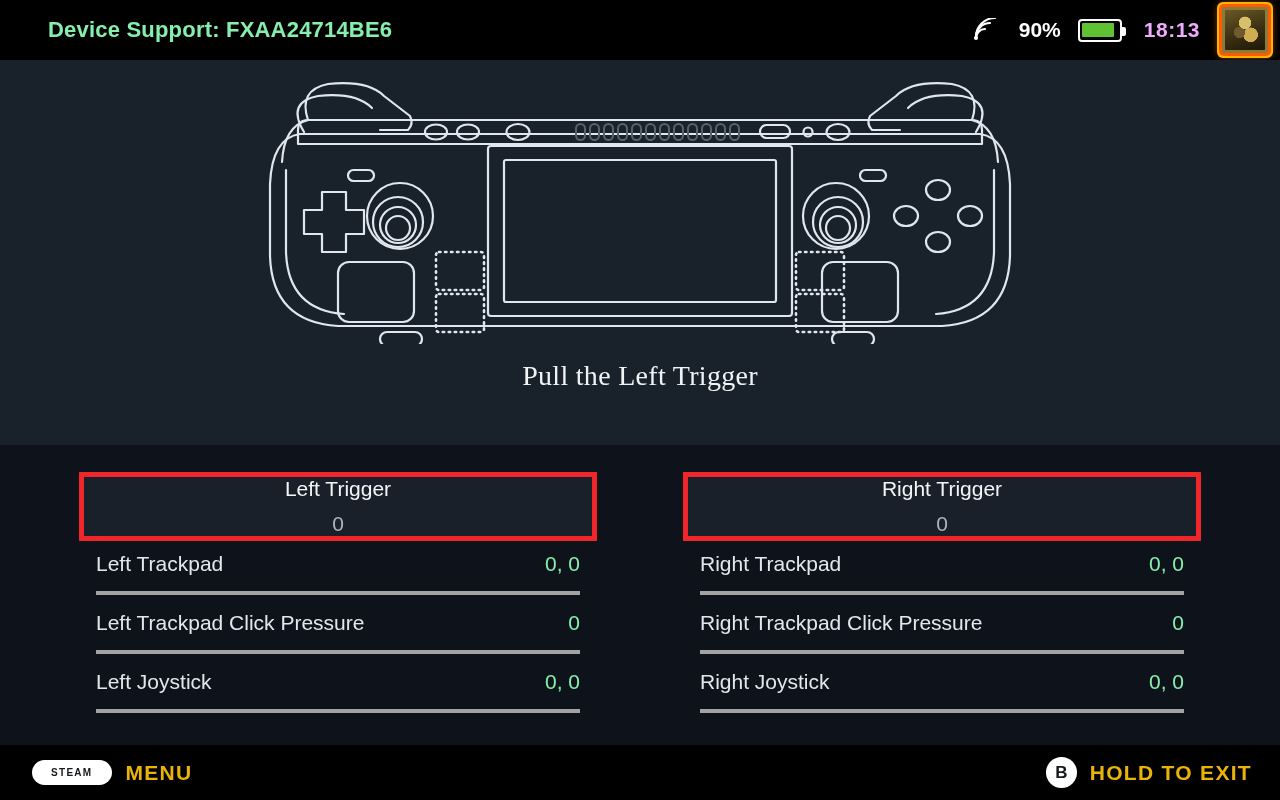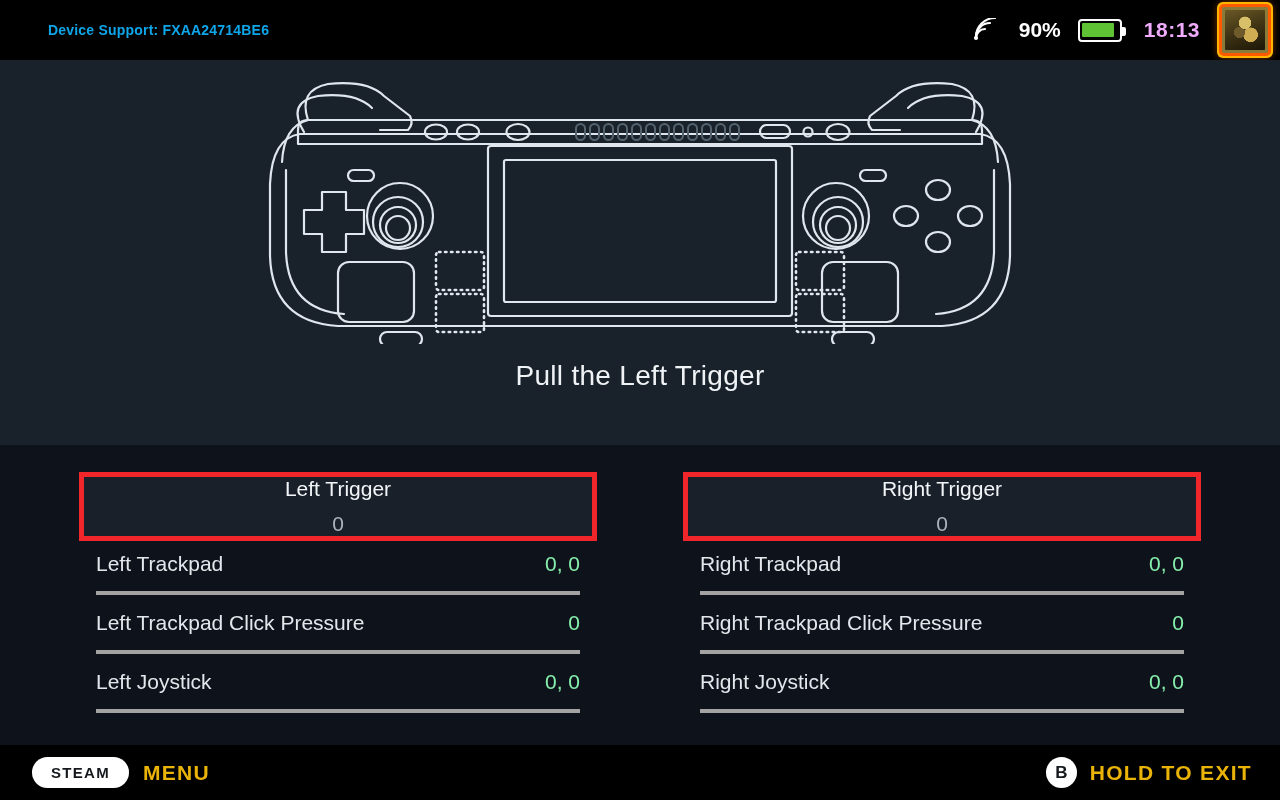--- a/index.html
+++ b/index.html
@@ -11,21 +11,21 @@
   }
   #app { position:relative; width:1280px; height:800px; background:#0e131b; }
 
   
   .topbar {
     position:absolute; left:0; top:0; width:1280px; height:60px;
     background:#000; display:flex; align-items:center;
     padding:0 12px 0 48px;
   }
   .topbar-title {
-    color:#0ea5e9; font-size:14px; font-weight:bold; letter-spacing:.2px;
+    color:#86efac; font-size:22px; font-weight:bold; letter-spacing:.2px;
     white-space:nowrap;
   }
   .topbar-right {
     margin-left:auto; display:flex; align-items:center; gap:22px;
   }
   .wifi-icon { width:26px; height:24px; display:block; }
   .batt-group { display:flex; align-items:center; gap:17px; }
   .batt-pct { color:#fff; font-size:21px; font-weight:bold; }
   .batt-shell {
     position:relative; width:44px; height:23px;
@@ -53,21 +53,21 @@
   }
 
   
   .hero {
     position:absolute; left:0; top:60px; width:1280px; height:385px;
     background:#19222b;
   }
   .deck-svg { position:absolute; left:50%; top:14px; transform:translateX(-50%); }
   .prompt {
     position:absolute; left:0; top:300px; width:1280px; text-align:center;
-    color:#f0f3f6; font-size:28px; font-weight:400; letter-spacing:.3px;
+    color:#f0f3f6; font-size:28px; font-weight:400; letter-spacing:.3px;font-family:Liberation Serif, serif;
   }
 
   
   .panel {
     position:absolute; left:0; top:445px; width:1280px; height:300px;
     background:#0e131b;
   }
   .cols { display:flex; padding:32px 96px 0 96px; gap:120px; }
   .col { flex:1 1 0; min-width:0; }
   .row {
@@ -91,21 +91,21 @@
 
   
   .footer {
     position:absolute; left:0; bottom:0; width:1280px; height:55px;
     background:#000; display:flex; align-items:center;
     padding:0 28px 0 32px;
   }
   .footer-left { display:flex; align-items:center; gap:14px; }
   .steam-pill {
     background:#fff; color:#15181c;
-    font-size:15px; font-weight:bold; letter-spacing:1.3px;
+    font-size:10px; font-weight:bold; letter-spacing:1.3px;
     padding:7px 19px; border-radius:20px;
   }
   .footer-text {
     color:#eab308; font-size:21px; font-weight:bold; letter-spacing:1.3px;
   }
   .footer-right { margin-left:auto; display:flex; align-items:center; gap:13px; }
   .btn-glyph {
     width:31px; height:31px; border-radius:50%;
     background:#fff; color:#15181c;
     font-size:17px; font-weight:bold;

